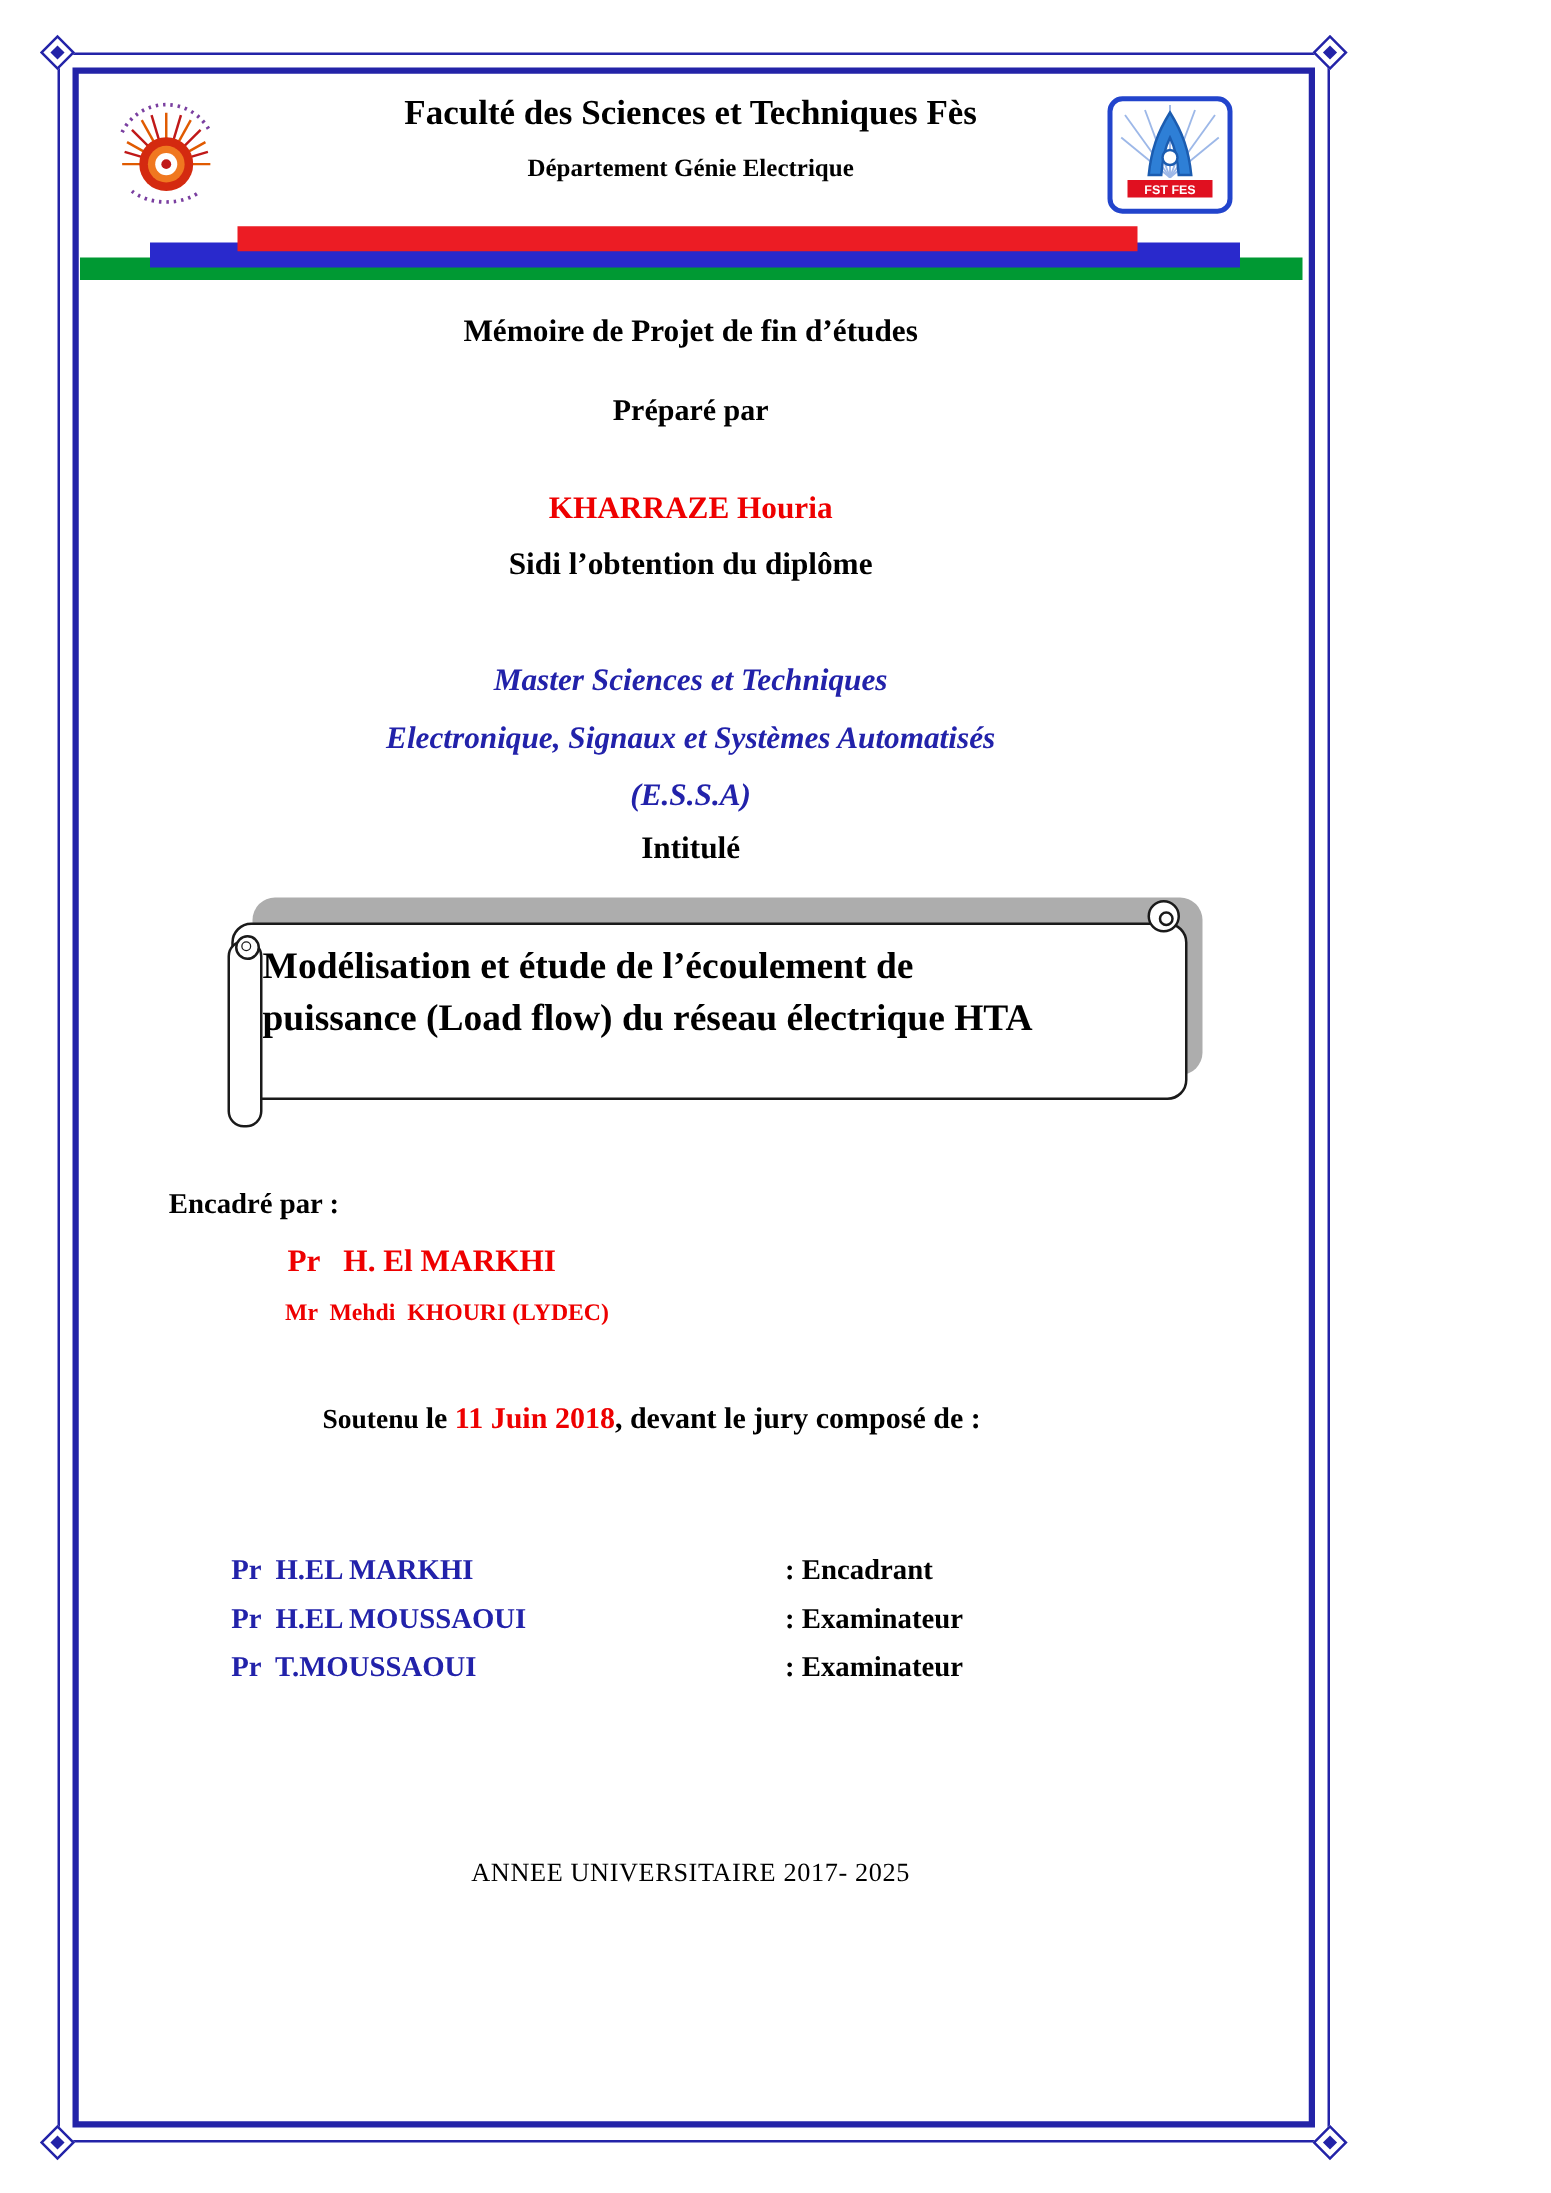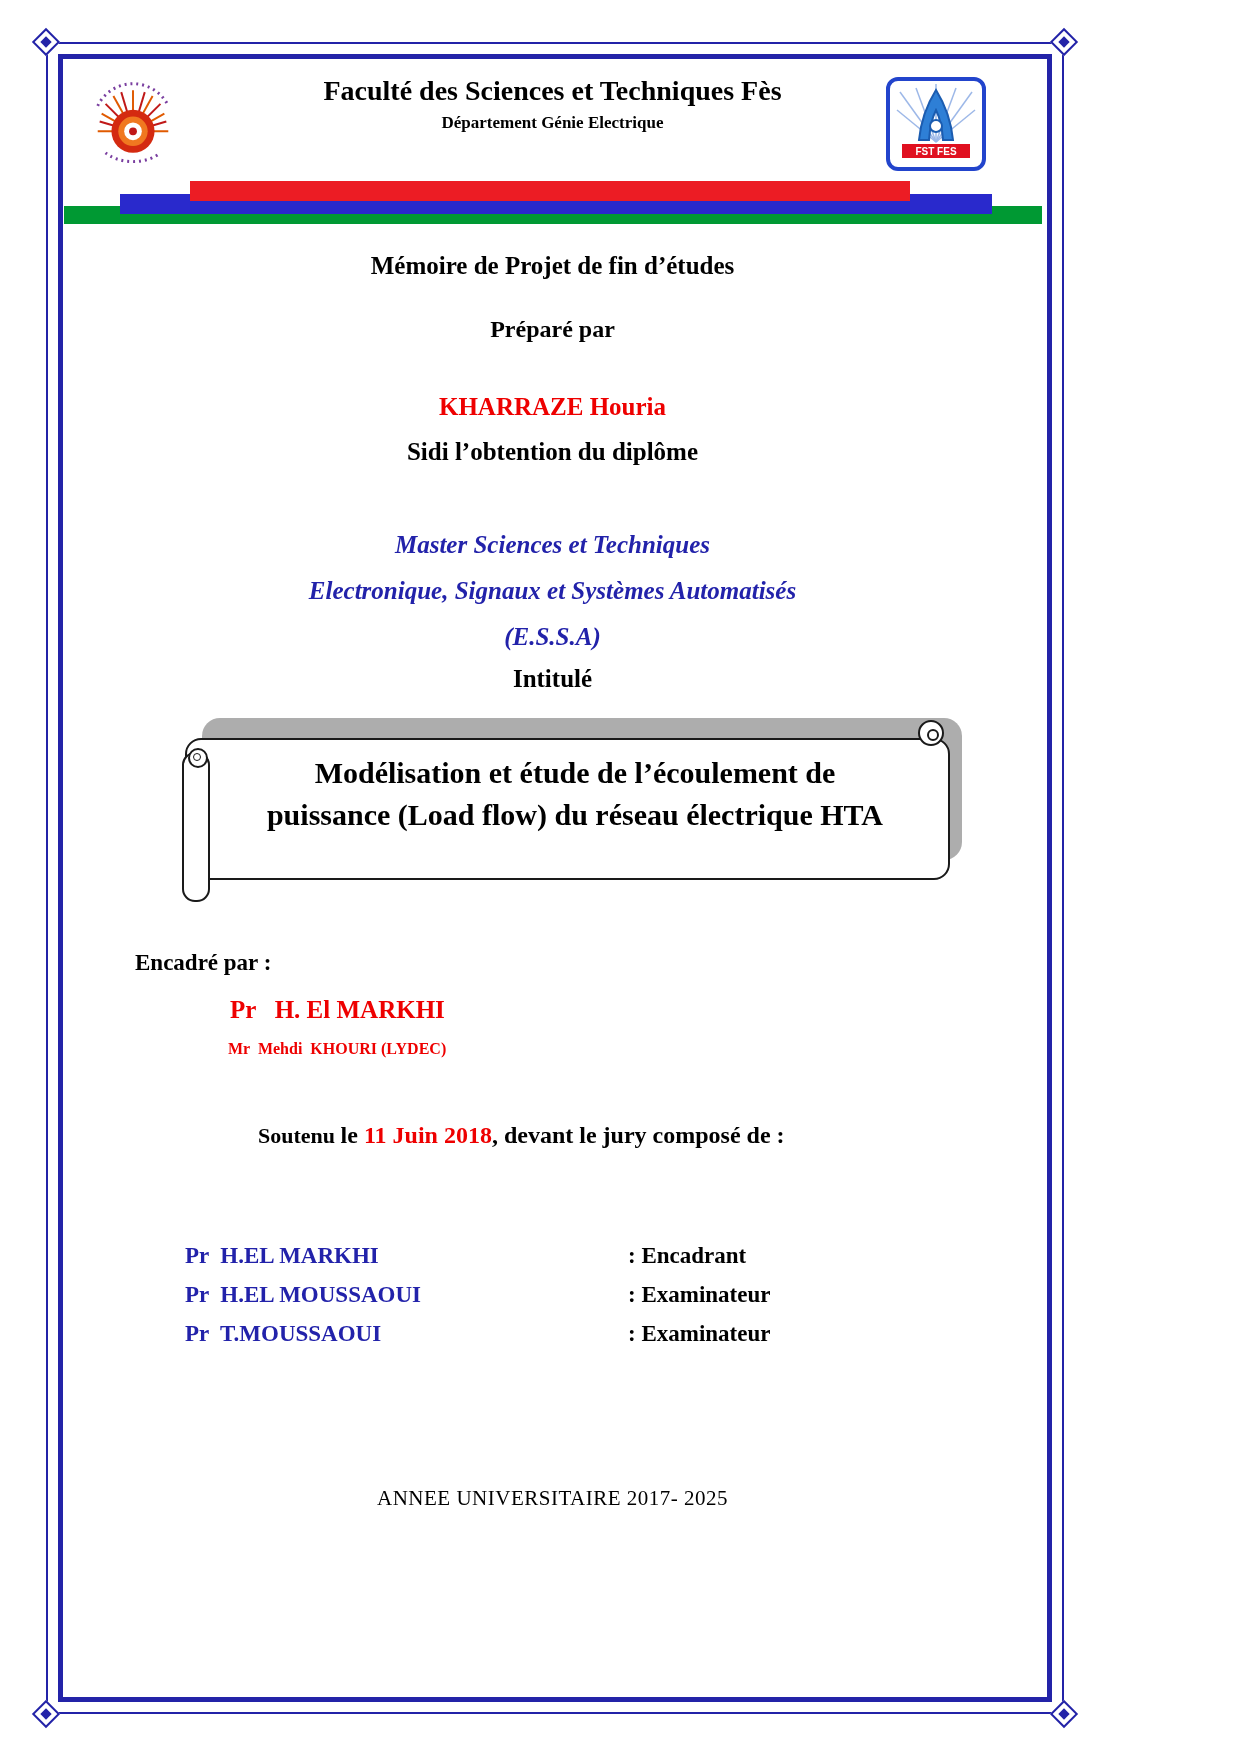--- a/index.html
+++ b/index.html
@@ -19,21 +19,21 @@
                    background:#2323a8; transform:rotate(45deg); }
   .corner.tl { left:33px; top:29px; }
   .corner.tr { left:1051px; top:29px; }
   .corner.bl { left:33px; top:1701px; }
   .corner.br { left:1051px; top:1701px; }
 
   
   .hdr-text { position:absolute; left:60px; top:74px; width:985px; text-align:center; color:#000; }
   .hdr-university { font-size:32px; font-weight:bold; line-height:38px; }
   .hdr-faculty    { font-size:28px; font-weight:bold; line-height:34px; }
-  .hdr-department { font-size:17px; font-weight:bold; line-height:30px; }
+  .hdr-department { font-size:20px; font-weight:bold; line-height:30px;margin-top:12px; }
   .logo-left  { position:absolute; left:84px;  top:70px;  width:98px;  height:104px; }
   .logo-right { position:absolute; left:885px; top:76px;  width:102px; height:96px; }
 
   
   .bar { position:absolute; }
   .bar-red   { left:190px; top:181px; width:720px; height:20px; background:#ec1c24; z-index:3; }
   .bar-blue  { left:120px; top:194px; width:872px; height:20px; background:#2929cc; z-index:2; }
   .bar-green { left:64px;  top:206px; width:978px; height:18px; background:#009933; z-index:1; }
 
   
@@ -61,27 +61,27 @@
   .scroll-curl-right { position:absolute; left:918px; top:720px; width:26px; height:26px;
                  background:#fff; border:2px solid #1a1a1a; border-radius:50%; z-index:3; }
   .scroll-curl-right::after { content:''; position:absolute; left:7px; top:7px; width:8px; height:8px;
                  border:2px solid #1a1a1a; border-radius:50%; }
   .scroll-roll-left { position:absolute; left:182px; top:752px; width:28px; height:150px;
                  background:#fff; border:2px solid #1a1a1a; border-radius:13px; z-index:4; }
   .scroll-roll-left::before { content:''; position:absolute; left:4px; top:-6px; width:16px; height:16px;
                  background:#fff; border:2px solid #1a1a1a; border-radius:50%; }
   .scroll-roll-left::after { content:''; position:absolute; left:9px; top:-1px; width:6px; height:6px;
                  border:1px solid #1a1a1a; border-radius:50%; }
-  .scroll-title { position:absolute; left:210px; top:752px; width:730px; text-align:center;
+  .scroll-title { position:absolute; left:210px; top:752px; width:730px; 
                  font-size:30px; font-weight:bold; line-height:42px; color:#000; z-index:5; }
 
   
   .l-encadre { position:absolute; left:135px; top:950px; font-size:23px; font-weight:bold; }
   .l-sup1 { position:absolute; left:230px; top:996px;  font-size:25px; font-weight:bold; color:#ee0000; }
-  .l-sup2 { position:absolute; left:228px; top:1040px; font-size:16px; font-weight:bold; color:#ee0000; }
+  .l-sup2 { position:absolute; left:228px; top:1040px; font-size:19px; font-weight:bold; color:#ee0000; }
 
   
   .l-defense { position:absolute; left:258px; top:1122px; font-size:24px; font-weight:bold; }
   .l-defense .soutenu { font-size:22px; }
 
   
   .jury-row { position:absolute; left:0; width:1100px; height:30px; font-size:23px; font-weight:bold; }
   .jury-row .jname { position:absolute; left:185px; color:#2222aa; }
   .jury-row .jrole { position:absolute; left:628px; color:#000; }
   .jr1 { top:1243px; } .jr2 { top:1282px; } .jr3 { top:1321px; }

